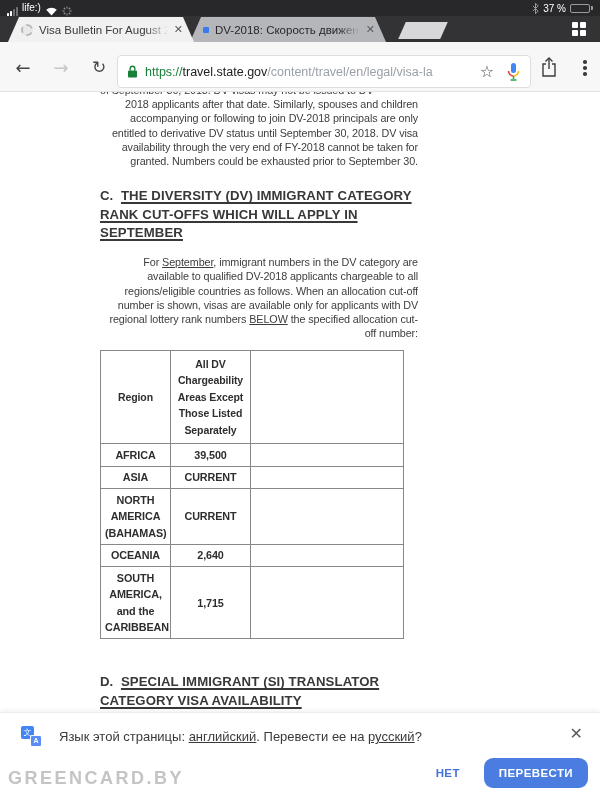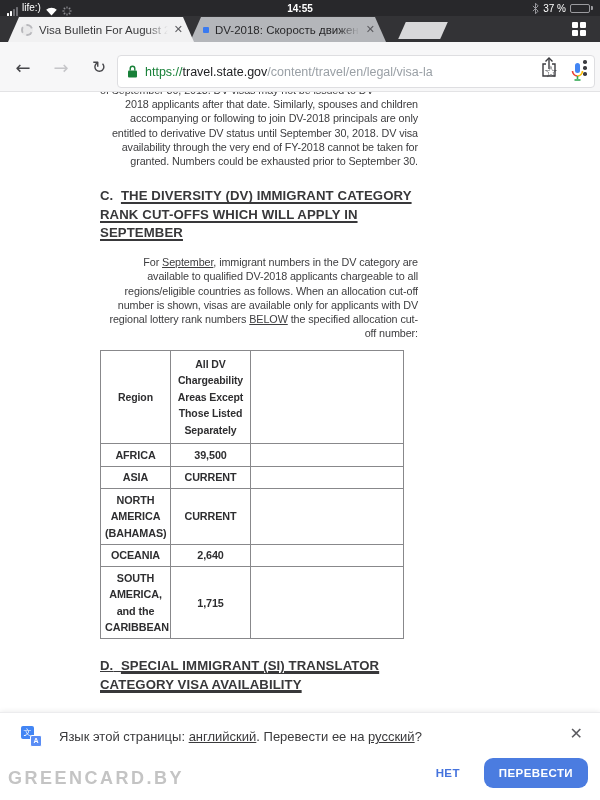--- a/index.html
+++ b/index.html
@@ -7,21 +7,21 @@
   .screen {
     position:relative; width:600px; height:800px; margin:0 auto;
     background:#fff; overflow:hidden;
     font-family:"Liberation Sans", sans-serif;
   }
 
   
   .status-bar {
     position:absolute; top:0; left:0; right:0; height:16px;
     background:#28282b; color:#fff; font-size:10px;
-    display:flex; align-items:center; padding:0 7px; z-index:10;gap:48px;
+    display:flex; padding:0 7px; z-index:10;gap:48px;
   }
   .sb-left { display:flex; align-items:flex-end; gap:4px; }
   .signal { display:flex; align-items:flex-end; gap:1px; height:9px; }
   .signal i { display:block; width:2px; background:#fff; border-radius:0.5px; }
   .signal i:nth-child(1){height:3px;} .signal i:nth-child(2){height:5px;}
   .signal i:nth-child(3){height:7px;background:#6f6f74;} .signal i:nth-child(4){height:9px;background:#6f6f74;}
   .carrier { line-height:16px; }
   .sb-center { position:absolute; left:0; right:0; text-align:center; font-weight:bold; }
   .sb-right { margin-left:auto; display:flex; align-items:center; gap:4px; z-index:1; }
   .battery-shell { position:relative; width:20px; height:9px; border:1px solid #9b9b9f; border-radius:2px; padding:1px; }
@@ -51,21 +51,21 @@
     display:grid; grid-template-columns:6px 6px; grid-template-rows:6px 6px; gap:2px; cursor:pointer; }
   .tab-grid i { background:#fff; border-radius:1px; }
 
   
   .toolbar { position:absolute; top:42px; left:0; right:0; height:50px; background:#f7f7f8; border-bottom:1px solid #e3e3e5; z-index:8; }
   .nav-ico { position:absolute; top:0; height:50px; display:flex; align-items:center; justify-content:center; width:28px;
     font-size:18px; color:#47474b; cursor:pointer; font-family:"DejaVu Sans",sans-serif; }
   .ico-back { left:9px; }
   .ico-fwd { left:47px; color:#c6c6c9; }
   .ico-reload { left:85px; font-size:17px; }
-  .omnibox { position:absolute; left:117px; top:13px; width:478px; height:33px; background:#fff;
+  .omnibox { position:absolute; left:117px; top:13px; width:414px; height:33px; background:#fff;
     border:1px solid #dedee1; border-radius:4px; display:flex; align-items:center; padding:0 9px; cursor:text; }
   .url-text { flex:1; font-size:12.5px; white-space:nowrap; overflow:hidden; position:relative; margin-left:7px; }
   .url-text::after { content:""; position:absolute; top:0; right:0; width:36px; height:100%;
     background:linear-gradient(to right, rgba(255,255,255,0), #fff); }
   .url-scheme { color:#188038; }
   .url-domain { color:#202124; }
   .url-path { color:#9aa0a6; }
   .ob-star { font-size:16px; color:#55565a; margin:0 12px 0 6px; cursor:pointer; font-family:"DejaVu Sans",sans-serif; }
   .ico-share { position:absolute; left:541px; top:15px; cursor:pointer; }
   .ico-menu { position:absolute; left:581px; top:16px; display:flex; flex-direction:column; gap:2.5px; cursor:pointer; padding:2px; }
@@ -81,21 +81,21 @@
     letter-spacing:0.1px; width:322px; margin:0 0 12px 0; }
   .heading .h-u { text-decoration:underline; text-decoration-thickness:1.5px; text-underline-offset:2px; }
   .u { text-decoration:underline; }
   .para2 { margin:0 0 9px 0; }
 
   table.dv { border-collapse:collapse; table-layout:fixed; width:303px; }
   table.dv th, table.dv td { border:1px solid #88888b; font-weight:bold; color:#2e2e30;
     letter-spacing:-0.1px; vertical-align:middle; }
   table.dv th { font-size:10.5px; text-align:center; line-height:16.5px; padding:5px 3px; }
   table.dv td { font-size:10.8px; line-height:16.5px; padding:2.5px 4px; text-align:center; }
-  .heading-d { margin-top:18px; margin-bottom:0;text-decoration:underline; }
+  .heading-d { margin-top:34px; margin-bottom:0; }
 
   
   .translate-bar { position:absolute; left:0; right:0; bottom:0; height:88px; background:#fff;
     border-top:1px solid #ececee; box-shadow:0 -1px 5px rgba(0,0,0,0.07); z-index:20; }
   .tb-msg-row { position:absolute; top:13px; left:21px; right:46px; display:flex; align-items:center; }
   .gt-icon { position:relative; width:21px; height:21px; flex:0 0 21px; }
   .gt-sq1 { position:absolute; left:0; top:0; width:13px; height:13px; background:#4285f4; border-radius:2px;
     color:#fff; font-size:8px; line-height:13px; text-align:center; }
   .gt-sq2 { position:absolute; right:0; bottom:0; width:12px; height:12px; background:#5a8df5; border:1.5px solid #fff;
     border-radius:2px; color:#fff; font-size:7px; font-weight:bold; line-height:9px; text-align:center; }
@@ -136,21 +136,20 @@
             <line x1="6" y1="9" x2="6" y2="11.5"></line>
           <line x1="0.5" y1="6" x2="3" y2="6"></line>
             <line x1="9" y1="6" x2="11.5" y2="6"></line>
           <line x1="2.1" y1="2.1" x2="3.9" y2="3.9"></line>
             <line x1="8.1" y1="8.1" x2="9.9" y2="9.9"></line>
           <line x1="2.1" y1="9.9" x2="3.9" y2="8.1"></line>
             <line x1="8.1" y1="3.9" x2="9.9" y2="2.1"></line>
         </g>
       </svg>
     </div>
-    <div class="sb-center">14:55</div>
     <div class="sb-right">
       <svg width="7" height="11" viewBox="0 0 8 12">
         <path d="M4 0 L4 12 M4 0 L7 3 L1 9 M4 12 L7 9 L1 3" stroke="#9c9ca1" stroke-width="1.1" fill="none"></path>
       </svg>
       <span>37 %</span>
       <span class="battery-shell"><span class="battery-fill"></span></span>
       <span class="battery-nub"></span>
     </div>
   </div>
 

